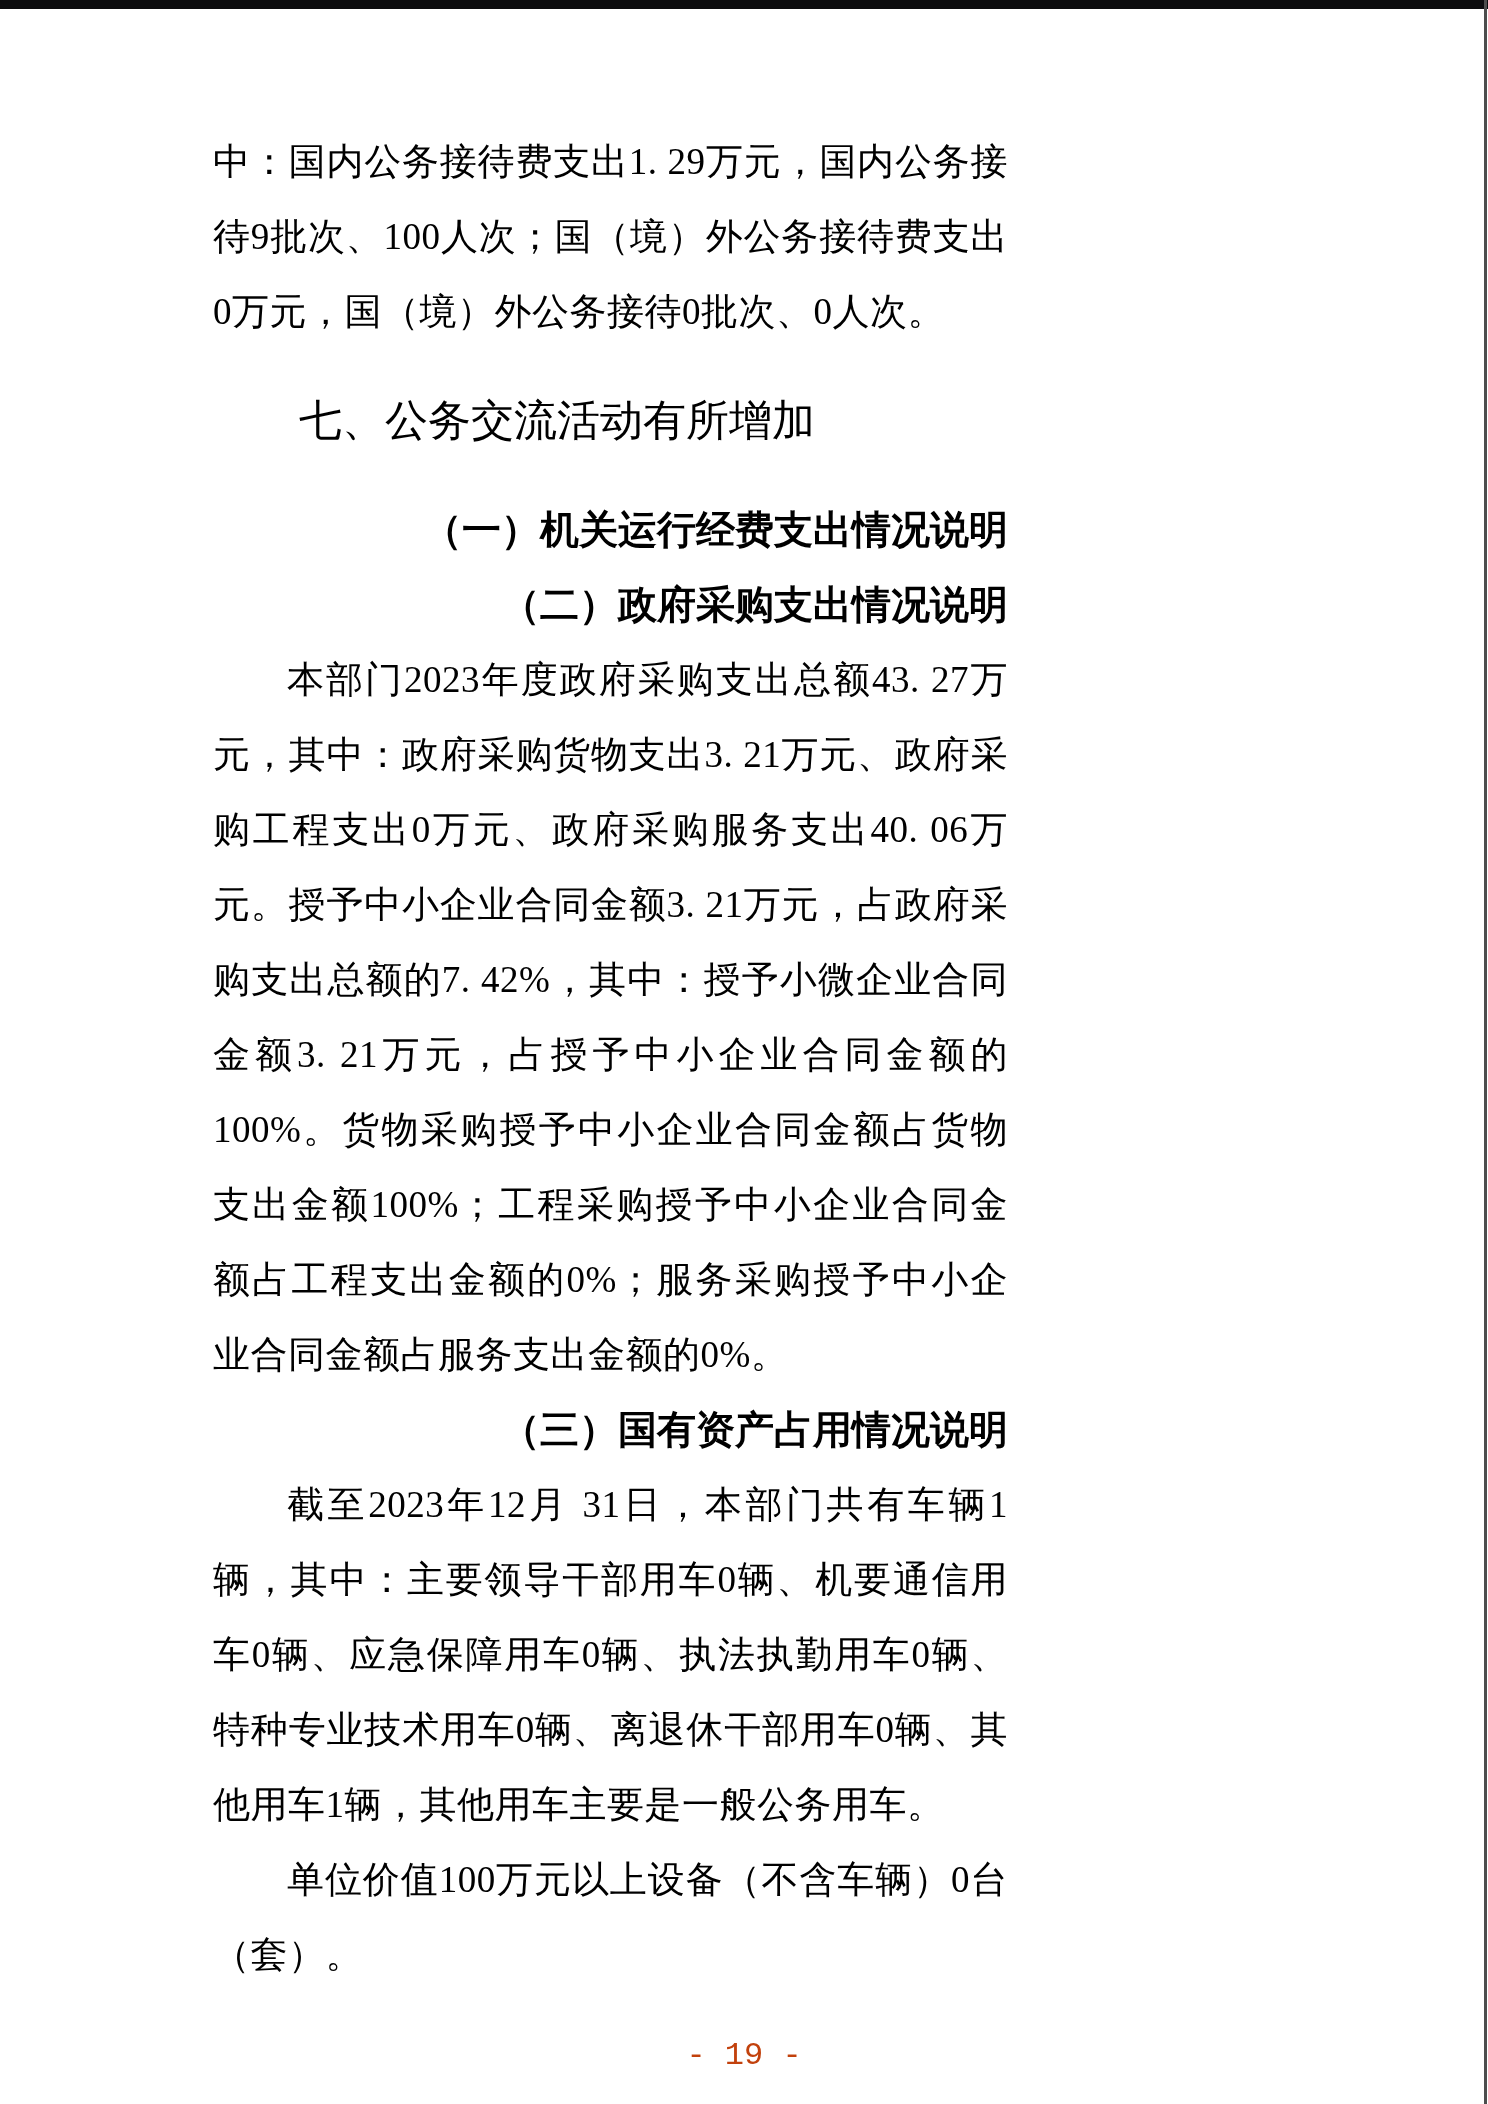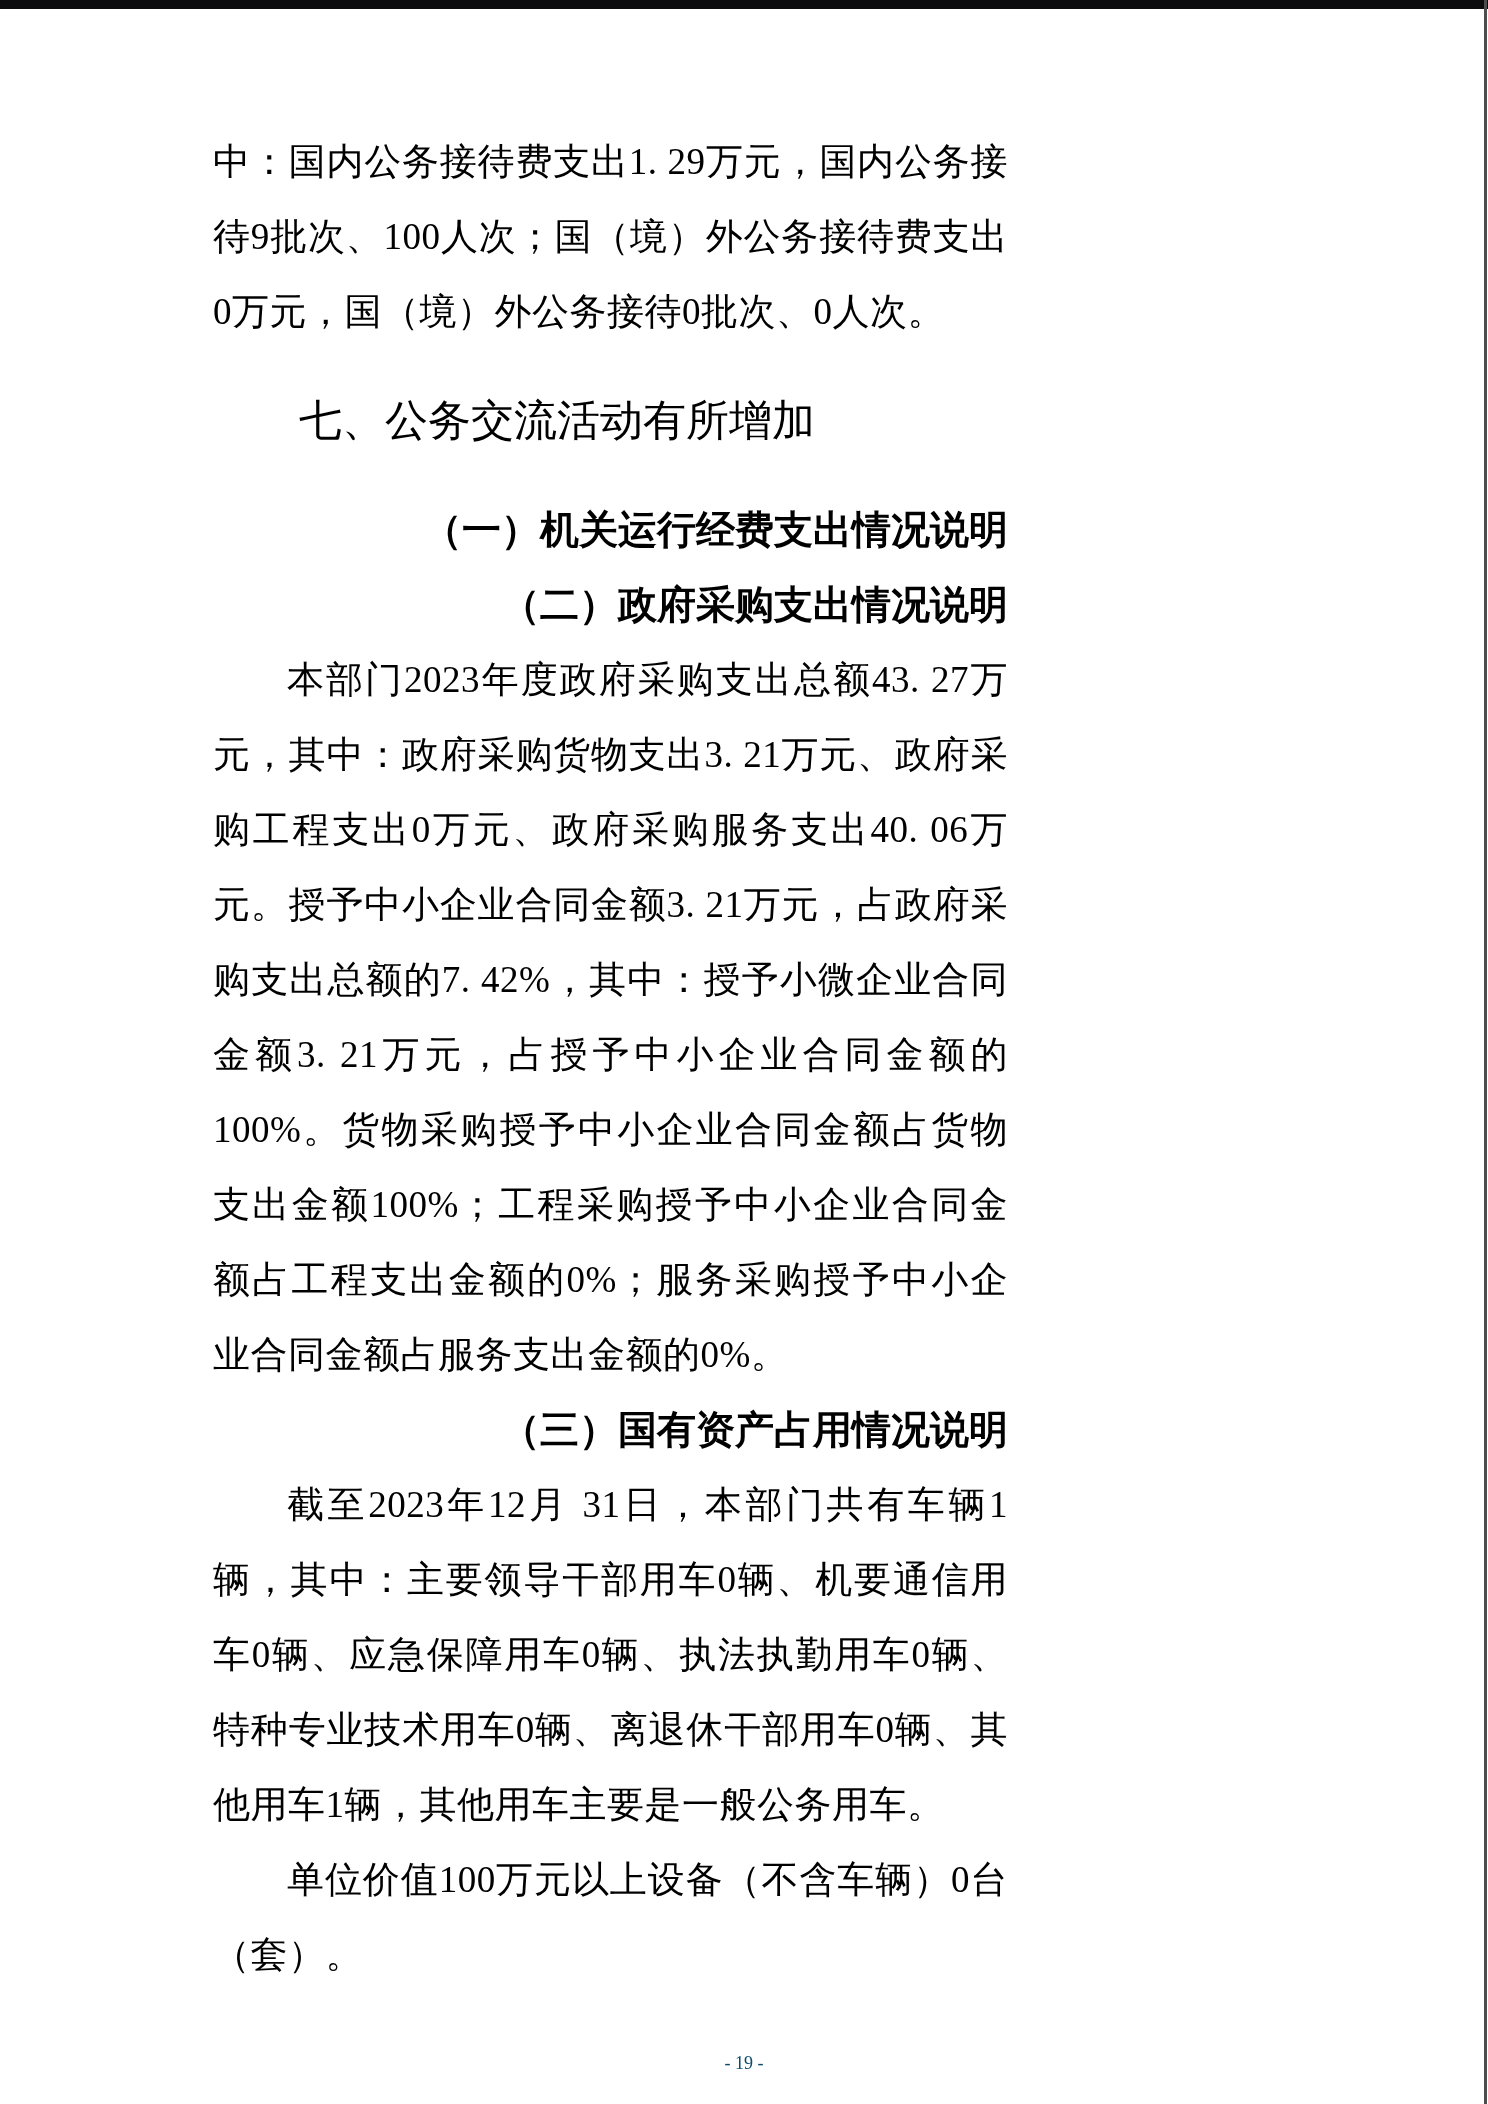--- a/index.html
+++ b/index.html
@@ -55,23 +55,23 @@
     margin: 0;
     text-indent: 2em;
     font-family: "Liberation Sans", "DejaVu Sans", sans-serif;
     text-align: right;
   }
   .page-footer {
     position: absolute;
     bottom: 30px; left: 0;
     width: 100%;
     text-align: center;
-    font-size: 18px;
-    font-family: Liberation Serif, serif;
-    color: #0c4a6e;
+    font-size: 32px;
+    font-family: Liberation Mono, monospace;
+    color: #c2410c;
   }
 </style>
 </head>
 <body>
 
 <div class="page">
   <div class="top-bar"></div>
   <div class="right-rule"></div>
 
   <div class="content">

